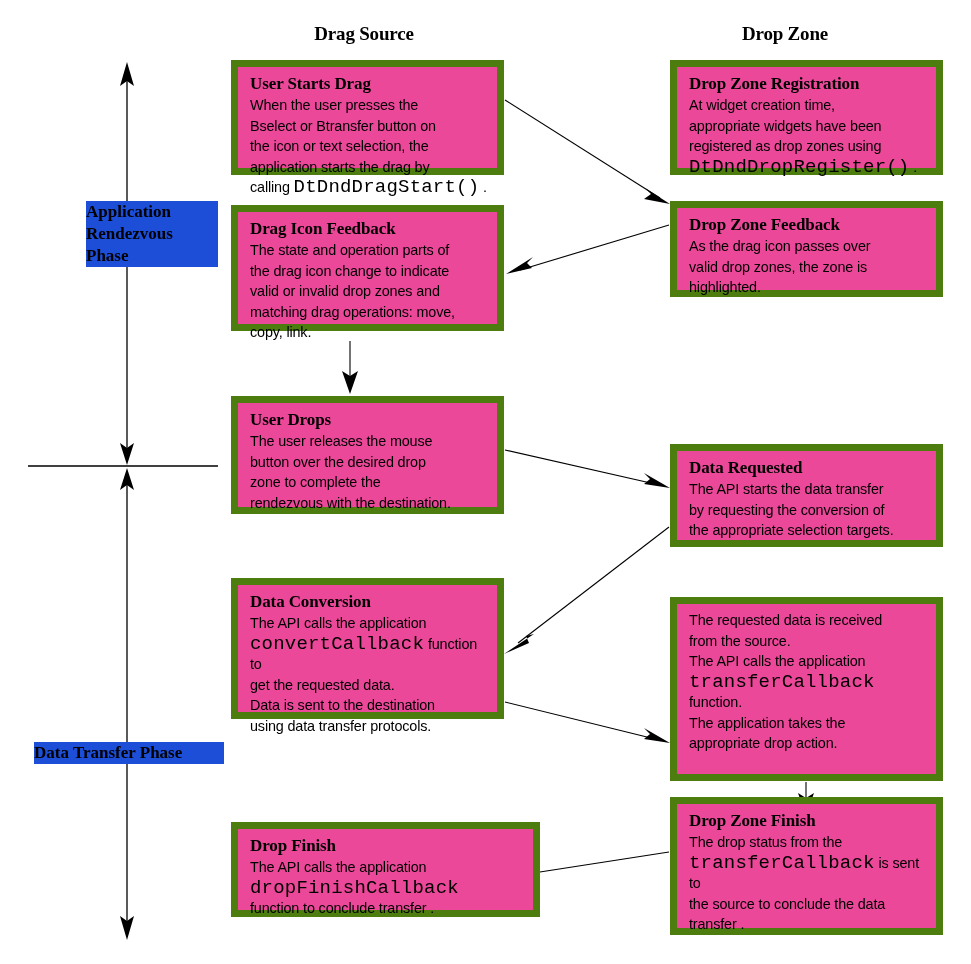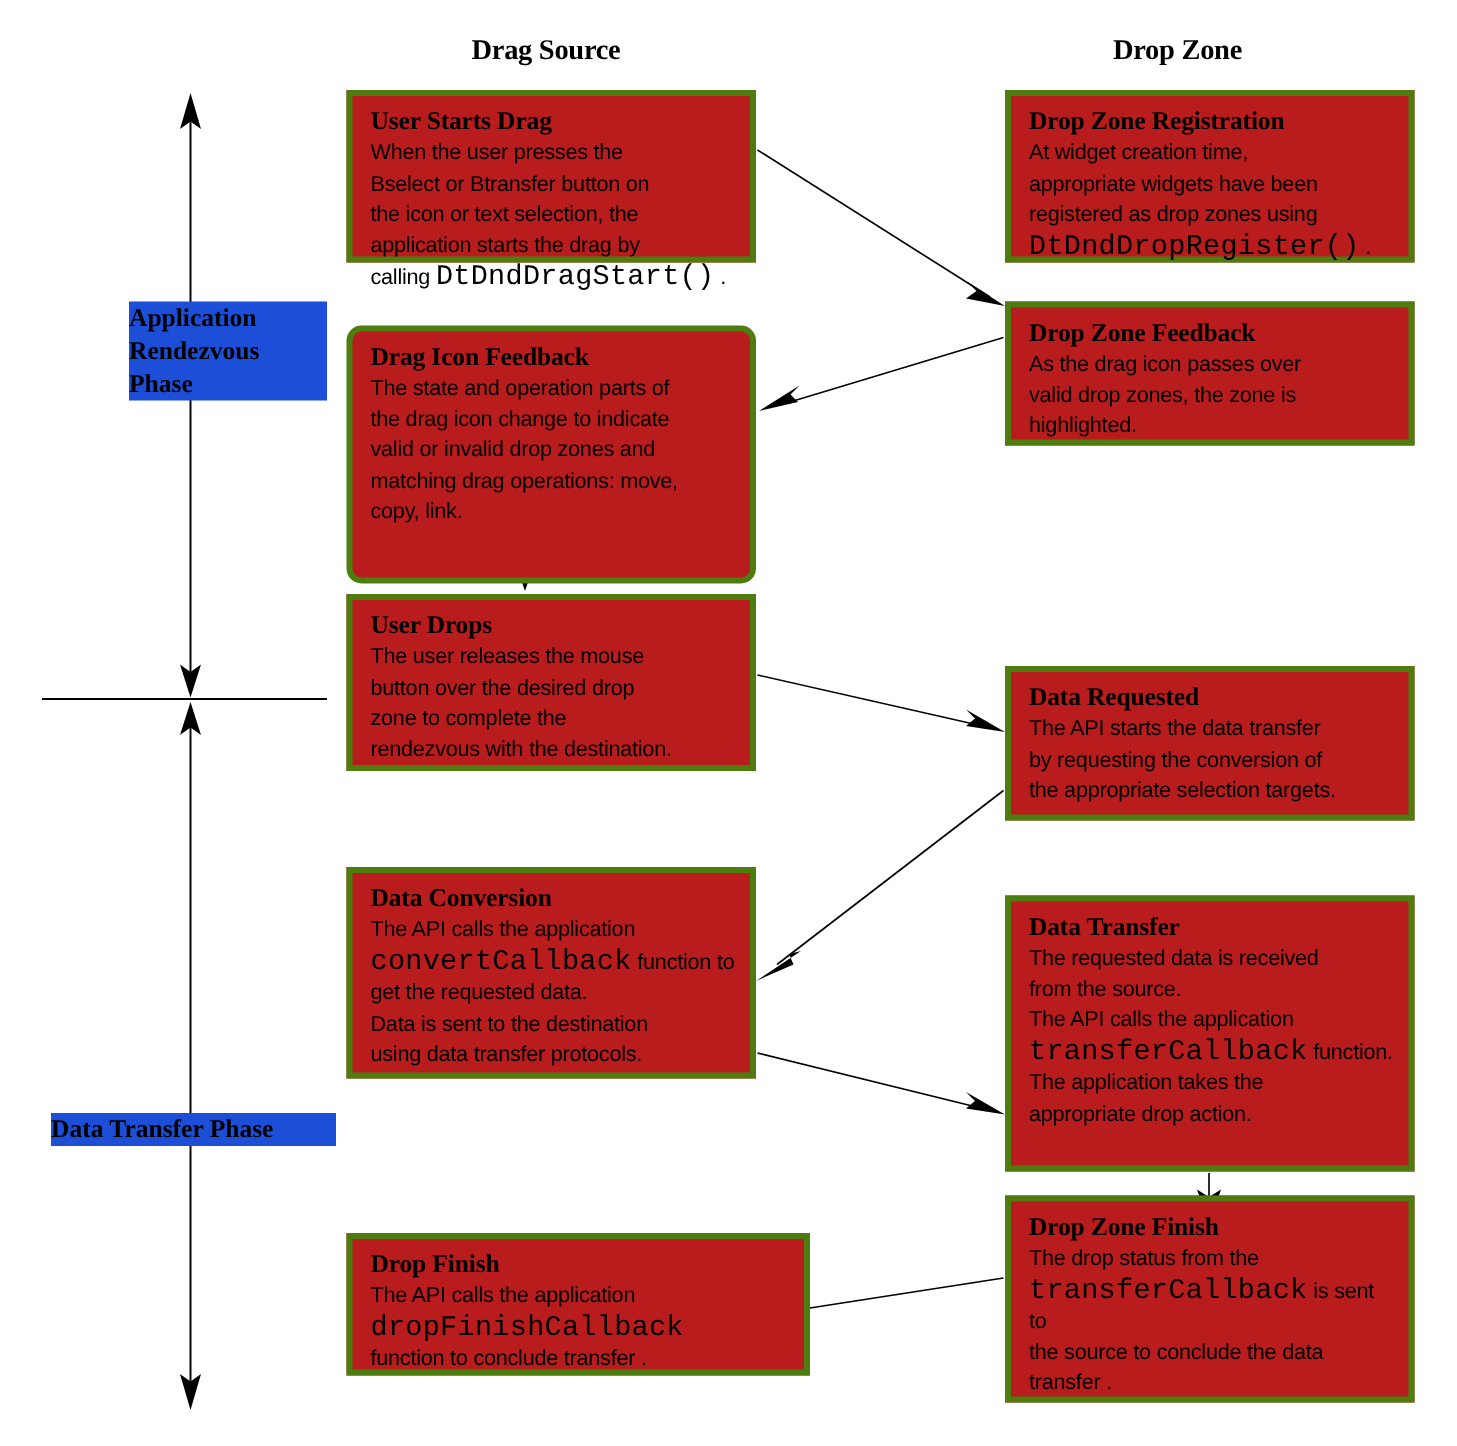--- a/index.html
+++ b/index.html
@@ -45,22 +45,22 @@
     left: 86px; top: 201px; width: 132px;
   }
   #phase-transfer {
     left: 34px; top: 742px; width: 190px; white-space: nowrap;
   }
 
   
   .pbox {
     position: absolute;
     box-sizing: border-box;
-    border: 4px solid #4d7c0f;
-    background: #b91c1c;
+    border: 7px solid #4d7c0f;
+    background: #ec4899;
     padding: 6px 10px 6px 12px;
     z-index: 4;
   }
   .pbox .ptitle {
     font-family: "Liberation Serif", serif;
     font-weight: bold;
     font-size: 17px;
     line-height: 21px;
     letter-spacing: -0.1px;
     margin-bottom: 1px;
@@ -74,21 +74,21 @@
   }
   .pbox .pbody .code {
     font-family: "Liberation Mono", monospace;
     font-size: 19px;
     letter-spacing: 0.2px;
   }
   .pbox .pbody .ln { display: block; }
 
   
   #box-user-starts-drag   { left: 231px; top: 60px;  width: 273px; height: 115px; }
-  #box-drag-icon-feedback { left: 231px; top: 217px; width: 273px; height: 172px; border-radius: 10px; }
+  #box-drag-icon-feedback { left: 231px; top: 205px; width: 273px; height: 126px; }
   #box-user-drops         { left: 231px; top: 396px; width: 273px; height: 118px; }
   #box-data-conversion    { left: 231px; top: 578px; width: 273px; height: 141px; }
   #box-drop-finish        { left: 231px; top: 822px; width: 309px; height: 95px; }
 
   
   #box-drop-zone-registration { left: 670px; top: 60px;  width: 273px; height: 115px; }
   #box-drop-zone-feedback     { left: 670px; top: 201px; width: 273px; height: 96px; }
   #box-data-requested         { left: 670px; top: 444px; width: 273px; height: 103px; }
   #box-data-transfer          { left: 670px; top: 597px; width: 273px; height: 184px; }
   #box-drop-zone-finish       { left: 670px; top: 797px; width: 273px; height: 138px; }
@@ -258,21 +258,20 @@
   <div class="pbox" id="box-data-requested">
     <div class="ptitle">Data Requested</div>
     <div class="pbody">
       <span class="ln">The API starts the data transfer</span>
       <span class="ln">by requesting the conversion of</span>
       <span class="ln">the appropriate selection targets.</span>
     </div>
   </div>
 
   <div class="pbox" id="box-data-transfer">
-    <div class="ptitle">Data Transfer</div>
     <div class="pbody">
       <span class="ln">The requested data is received</span>
       <span class="ln">from the source.</span>
       <span class="ln">The API calls the application</span>
       <span class="ln"><span class="code">transferCallback</span><span> function.</span></span>
       <span class="ln">The application takes the</span>
       <span class="ln">appropriate drop action.</span>
     </div>
   </div>
 

